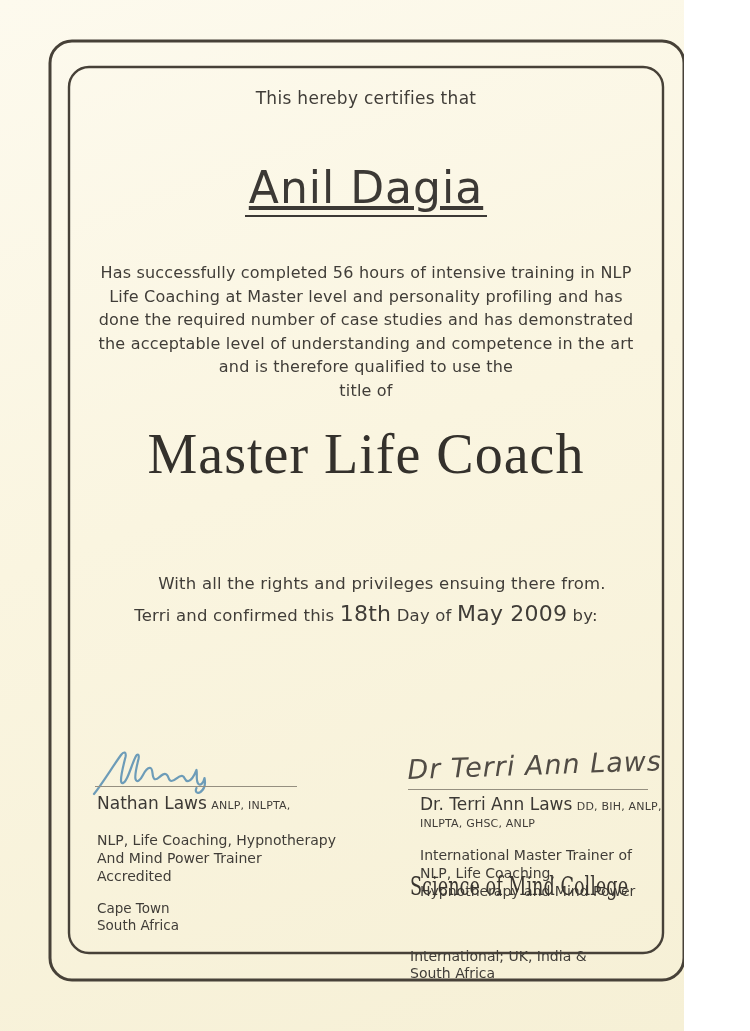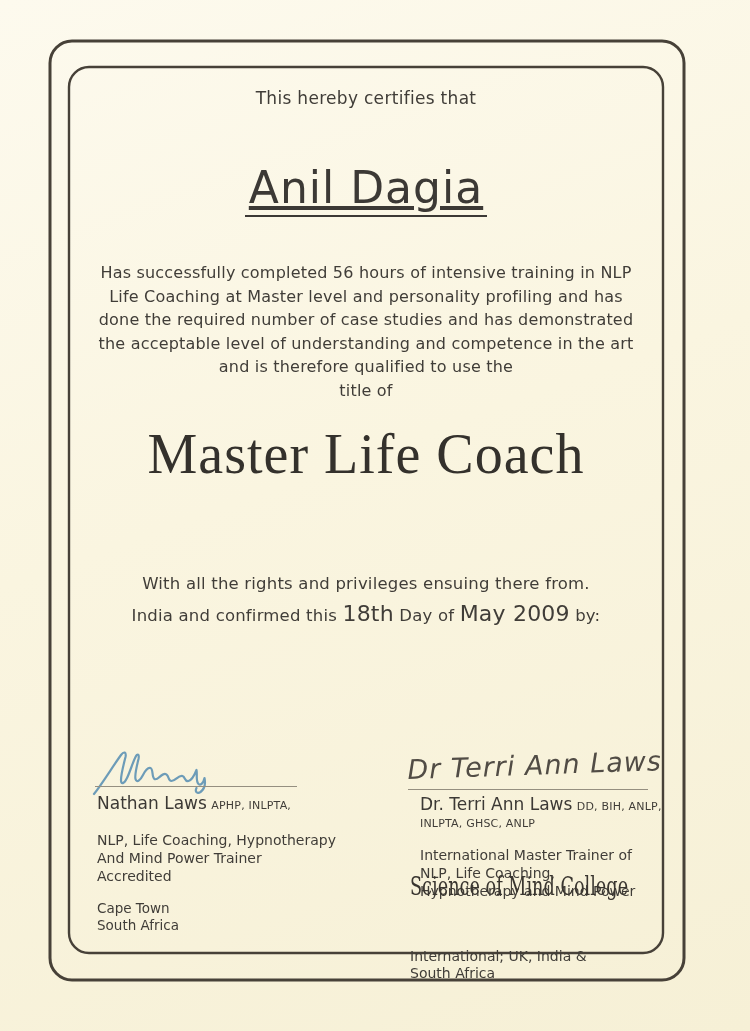--- a/index.html
+++ b/index.html
@@ -1,18 +1,18 @@
 <!DOCTYPE html>
 <html><head>
 <meta charset="utf-8">
 <style>
   html,body{margin:0;padding:0;}
   .sheet{
     position:relative;
-    width:750px;height:1031px;
+    width:684px;height:1031px;
     background:linear-gradient(160deg,#fdfaee 0%,#faf5e0 45%,#f6f0d6 100%);
     font-family:"DejaVu Sans",sans-serif;
     color:#403d38;
     overflow:hidden;
   }
   .abs{position:absolute;}
   .centered{left:0;width:732px;text-align:center;}
   .certifies{top:88px;font-size:17px;letter-spacing:.3px;}
   .name-wrap{top:162px;}
   .name{
@@ -22,21 +22,21 @@
   }
   .paragraph{
     top:261px;font-size:16px;line-height:23.5px;
     white-space:pre-line;letter-spacing:.2px;
   }
   .award-title{
     top:422px;
     font-family:"Liberation Serif",serif;font-weight:normal;
     font-size:56px;color:#34312c;letter-spacing:1px;
   }
-  .rights{top:574px;font-size:16.5px;letter-spacing:.2px;}
+  .rights{top:574px;font-size:16.5px;letter-spacing:.2px;padding-left:16px;}
   .dateline{top:601px;font-size:16.5px;letter-spacing:.2px;}
   .dateline .big{font-size:22px;}
   .sig-line{border-top:1.6px solid #958f80;height:0;}
   .sig-col{line-height:18px;font-size:14px;}
   .sig-name{font-size:17px;color:#3c3935;}
   .sig-creds{font-size:11px;letter-spacing:.2px;}
   .sig-lines{white-space:pre-line;font-size:14px;line-height:18px;margin-top:15px;}
   .org-serif{
     font-family:"Liberation Serif",serif;
     font-size:23px;color:#3a352f;letter-spacing:.5px;
@@ -77,32 +77,32 @@
 done the required number of case studies and has demonstrated
 the acceptable level of understanding and competence in the art
 and is therefore qualified to use the
 title of</div>
 
   <div class="abs centered award-title">Master Life Coach</div>
 
   <div class="abs centered rights">With all the rights and privileges ensuing there from.</div>
 
   <div class="abs centered dateline">
-    <span>India and confirmed this </span><span class="big">18th</span><span> Day of </span><span class="big">May 2009</span><span> by:</span>
+    <span>Terri and confirmed this </span><span class="big">18th</span><span> Day of </span><span class="big">May 2009</span><span> by:</span>
   </div>
 
   <svg class="abs" style="left:88px;top:744px;" width="215" height="56" viewBox="0 0 215 56">
     <path d="M6 50 C14 40 25 22 33 11 C36 7 38.5 8 37.5 13 C35.5 21 33 30 33 36 C33 41 36 40 39 34 C42 28 44.5 19 47.5 13 C49.5 9 51.5 10 50.5 15 C48.5 23 46.5 31 47.5 35 C48.5 39 52 37 55 31 C57 27 59.5 23 62.5 24 C65.5 25 63.5 33 66.5 35 C69.5 37 73.5 29 77.5 30 C81.5 31 79.5 37 83.5 37 C87.5 37 90.5 31 94.5 32 C97.5 33 96.5 38 100.5 37 C104 36 106.5 31 108.5 26 C109.5 31 107.5 37 110.5 40 C112.5 42 115.5 39 116.5 34 C117.5 39 116.5 45 112.5 48 C109.5 50 106.5 48 108.5 44" fill="none" stroke="#6d9cb8" stroke-width="2.2" stroke-linecap="round" stroke-linejoin="round"></path>
   </svg>
   <div class="abs sig-line" style="left:95px;top:786px;width:202px;"></div>
 
   <div class="abs sig-col" style="left:97px;top:793px;width:260px;">
     <div style="line-height:21px;">
       <span class="sig-name">Nathan Laws</span>
-      <span class="sig-creds">APHP, INLPTA,</span>
+      <span class="sig-creds">ANLP, INLPTA,</span>
     </div>
     <div class="sig-lines">NLP, Life Coaching, Hypnotherapy
 And Mind Power Trainer
 Accredited</div>
   </div>
 
   <div class="abs sig-location" style="left:97px;top:900px;">Cape Town
 South Africa</div>
 
   <div class="abs hand-sig" style="left:408px;top:754px;">Dr Terri Ann Laws</div>

